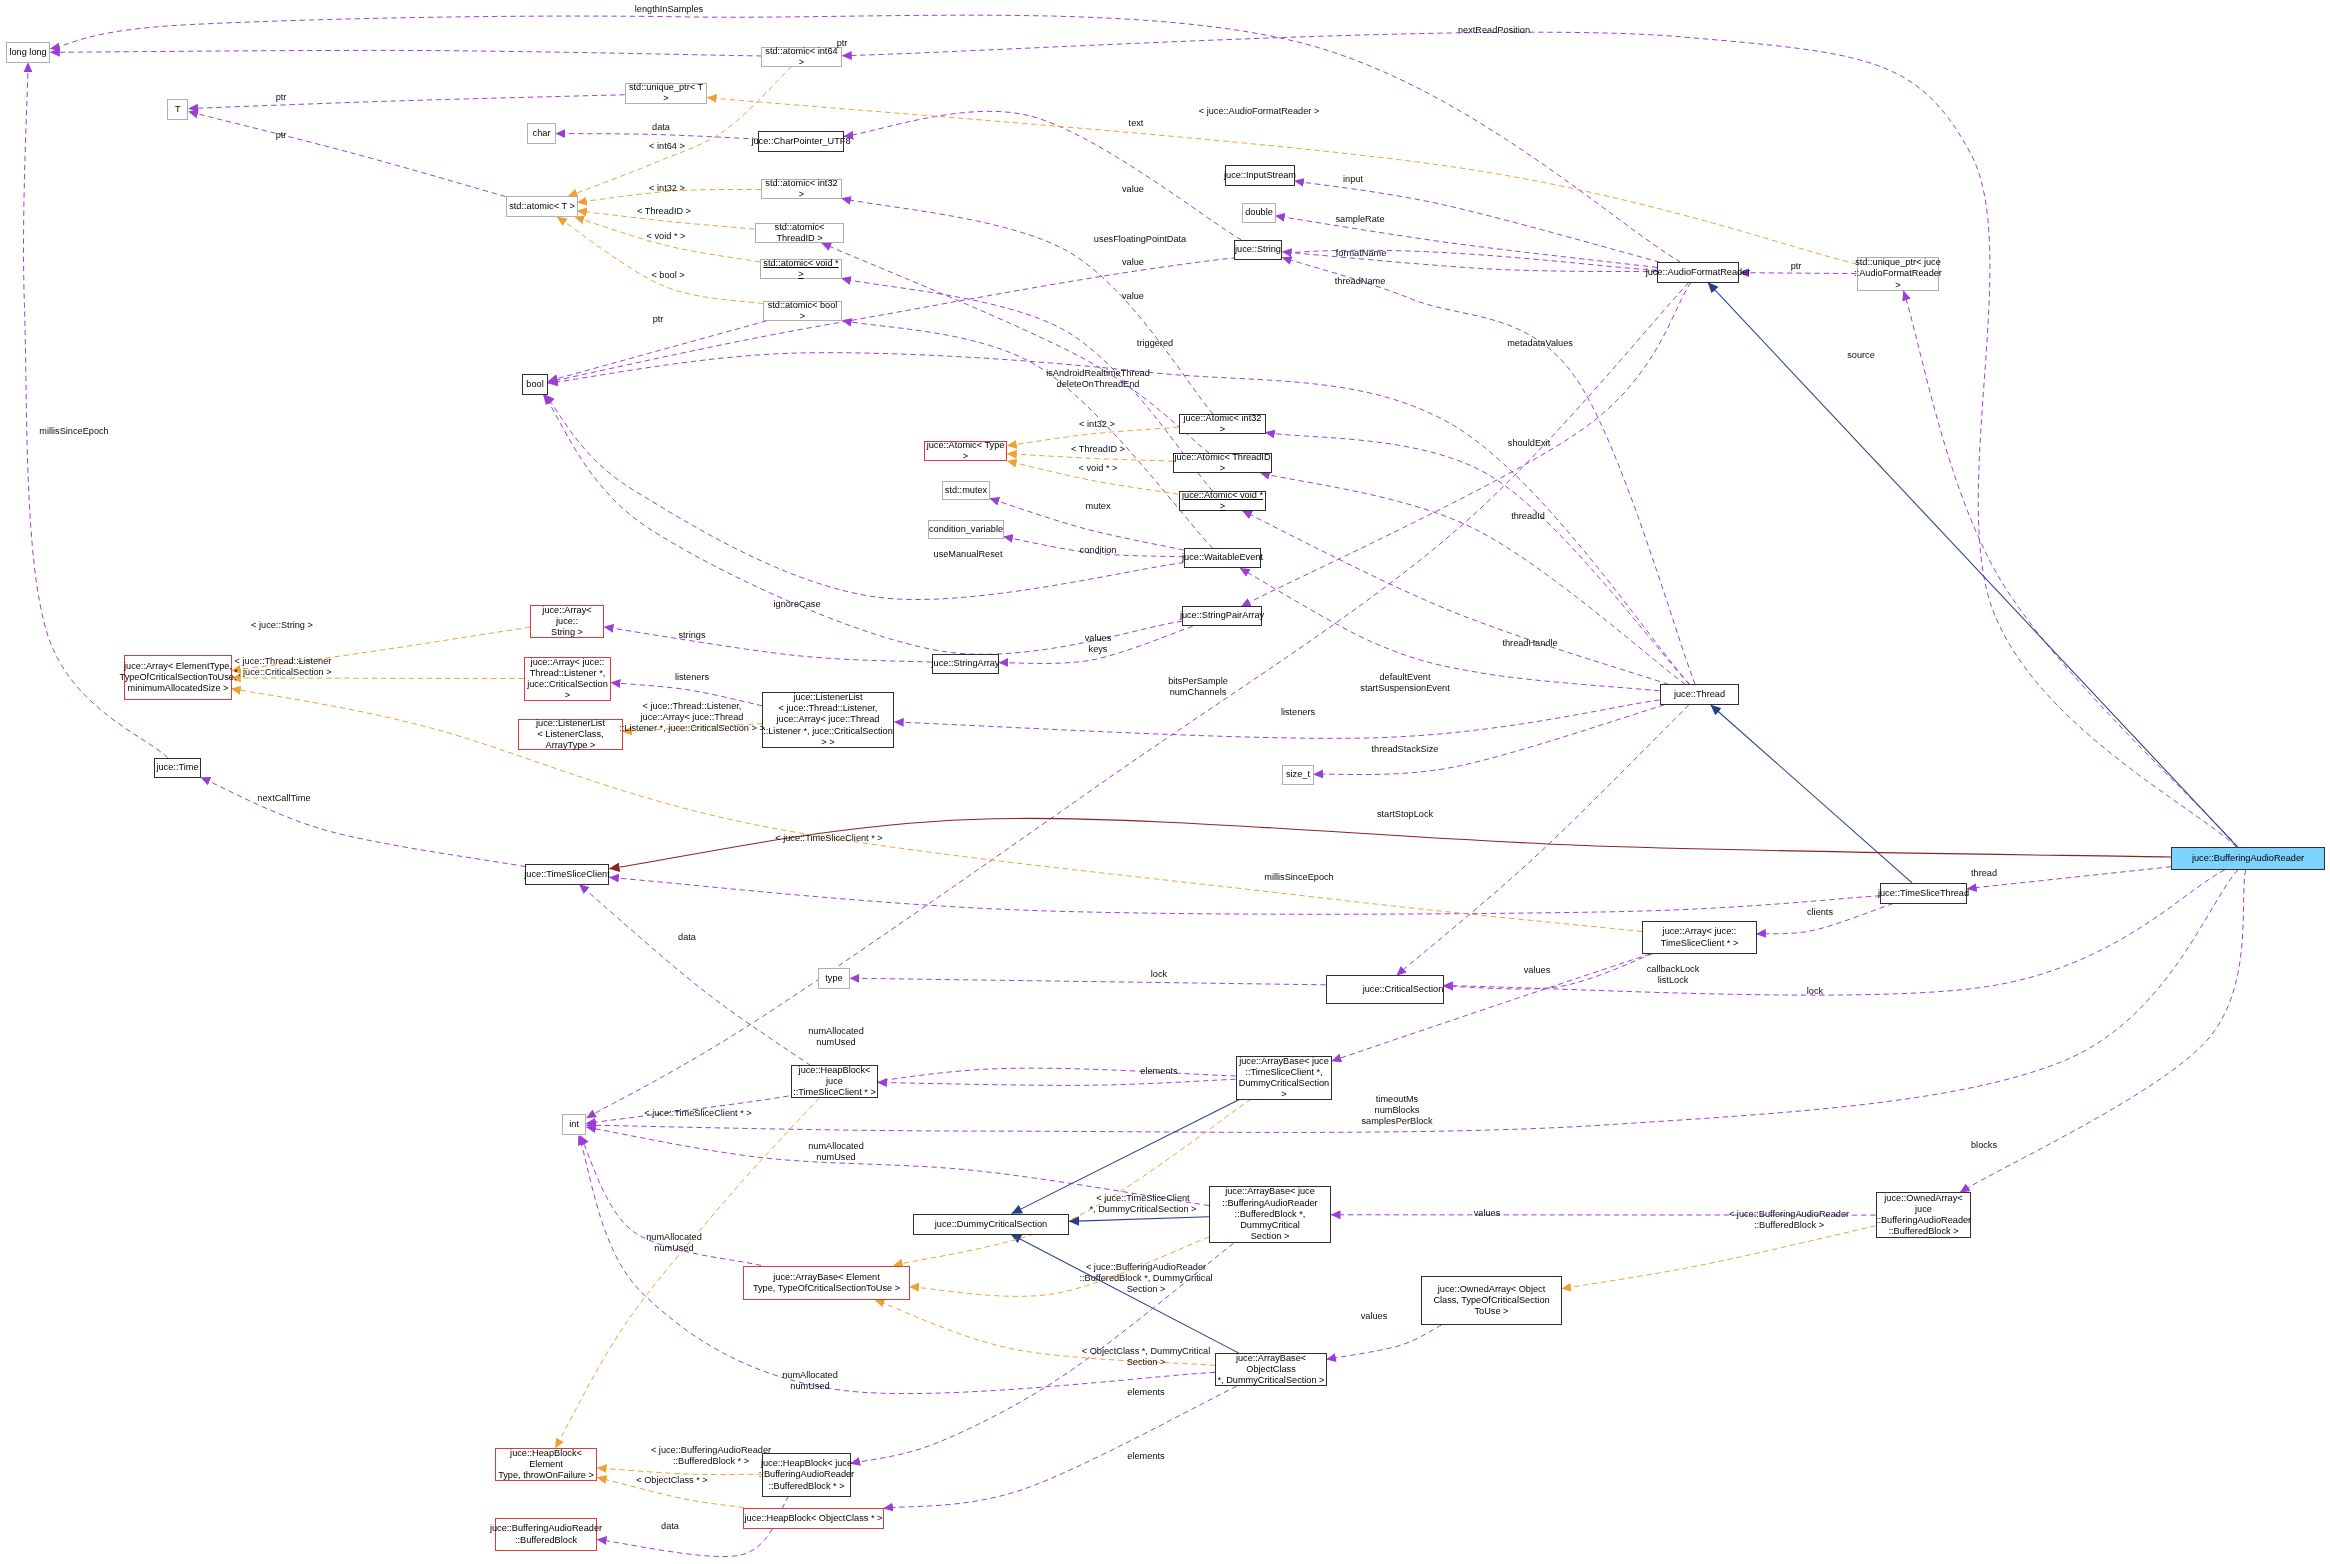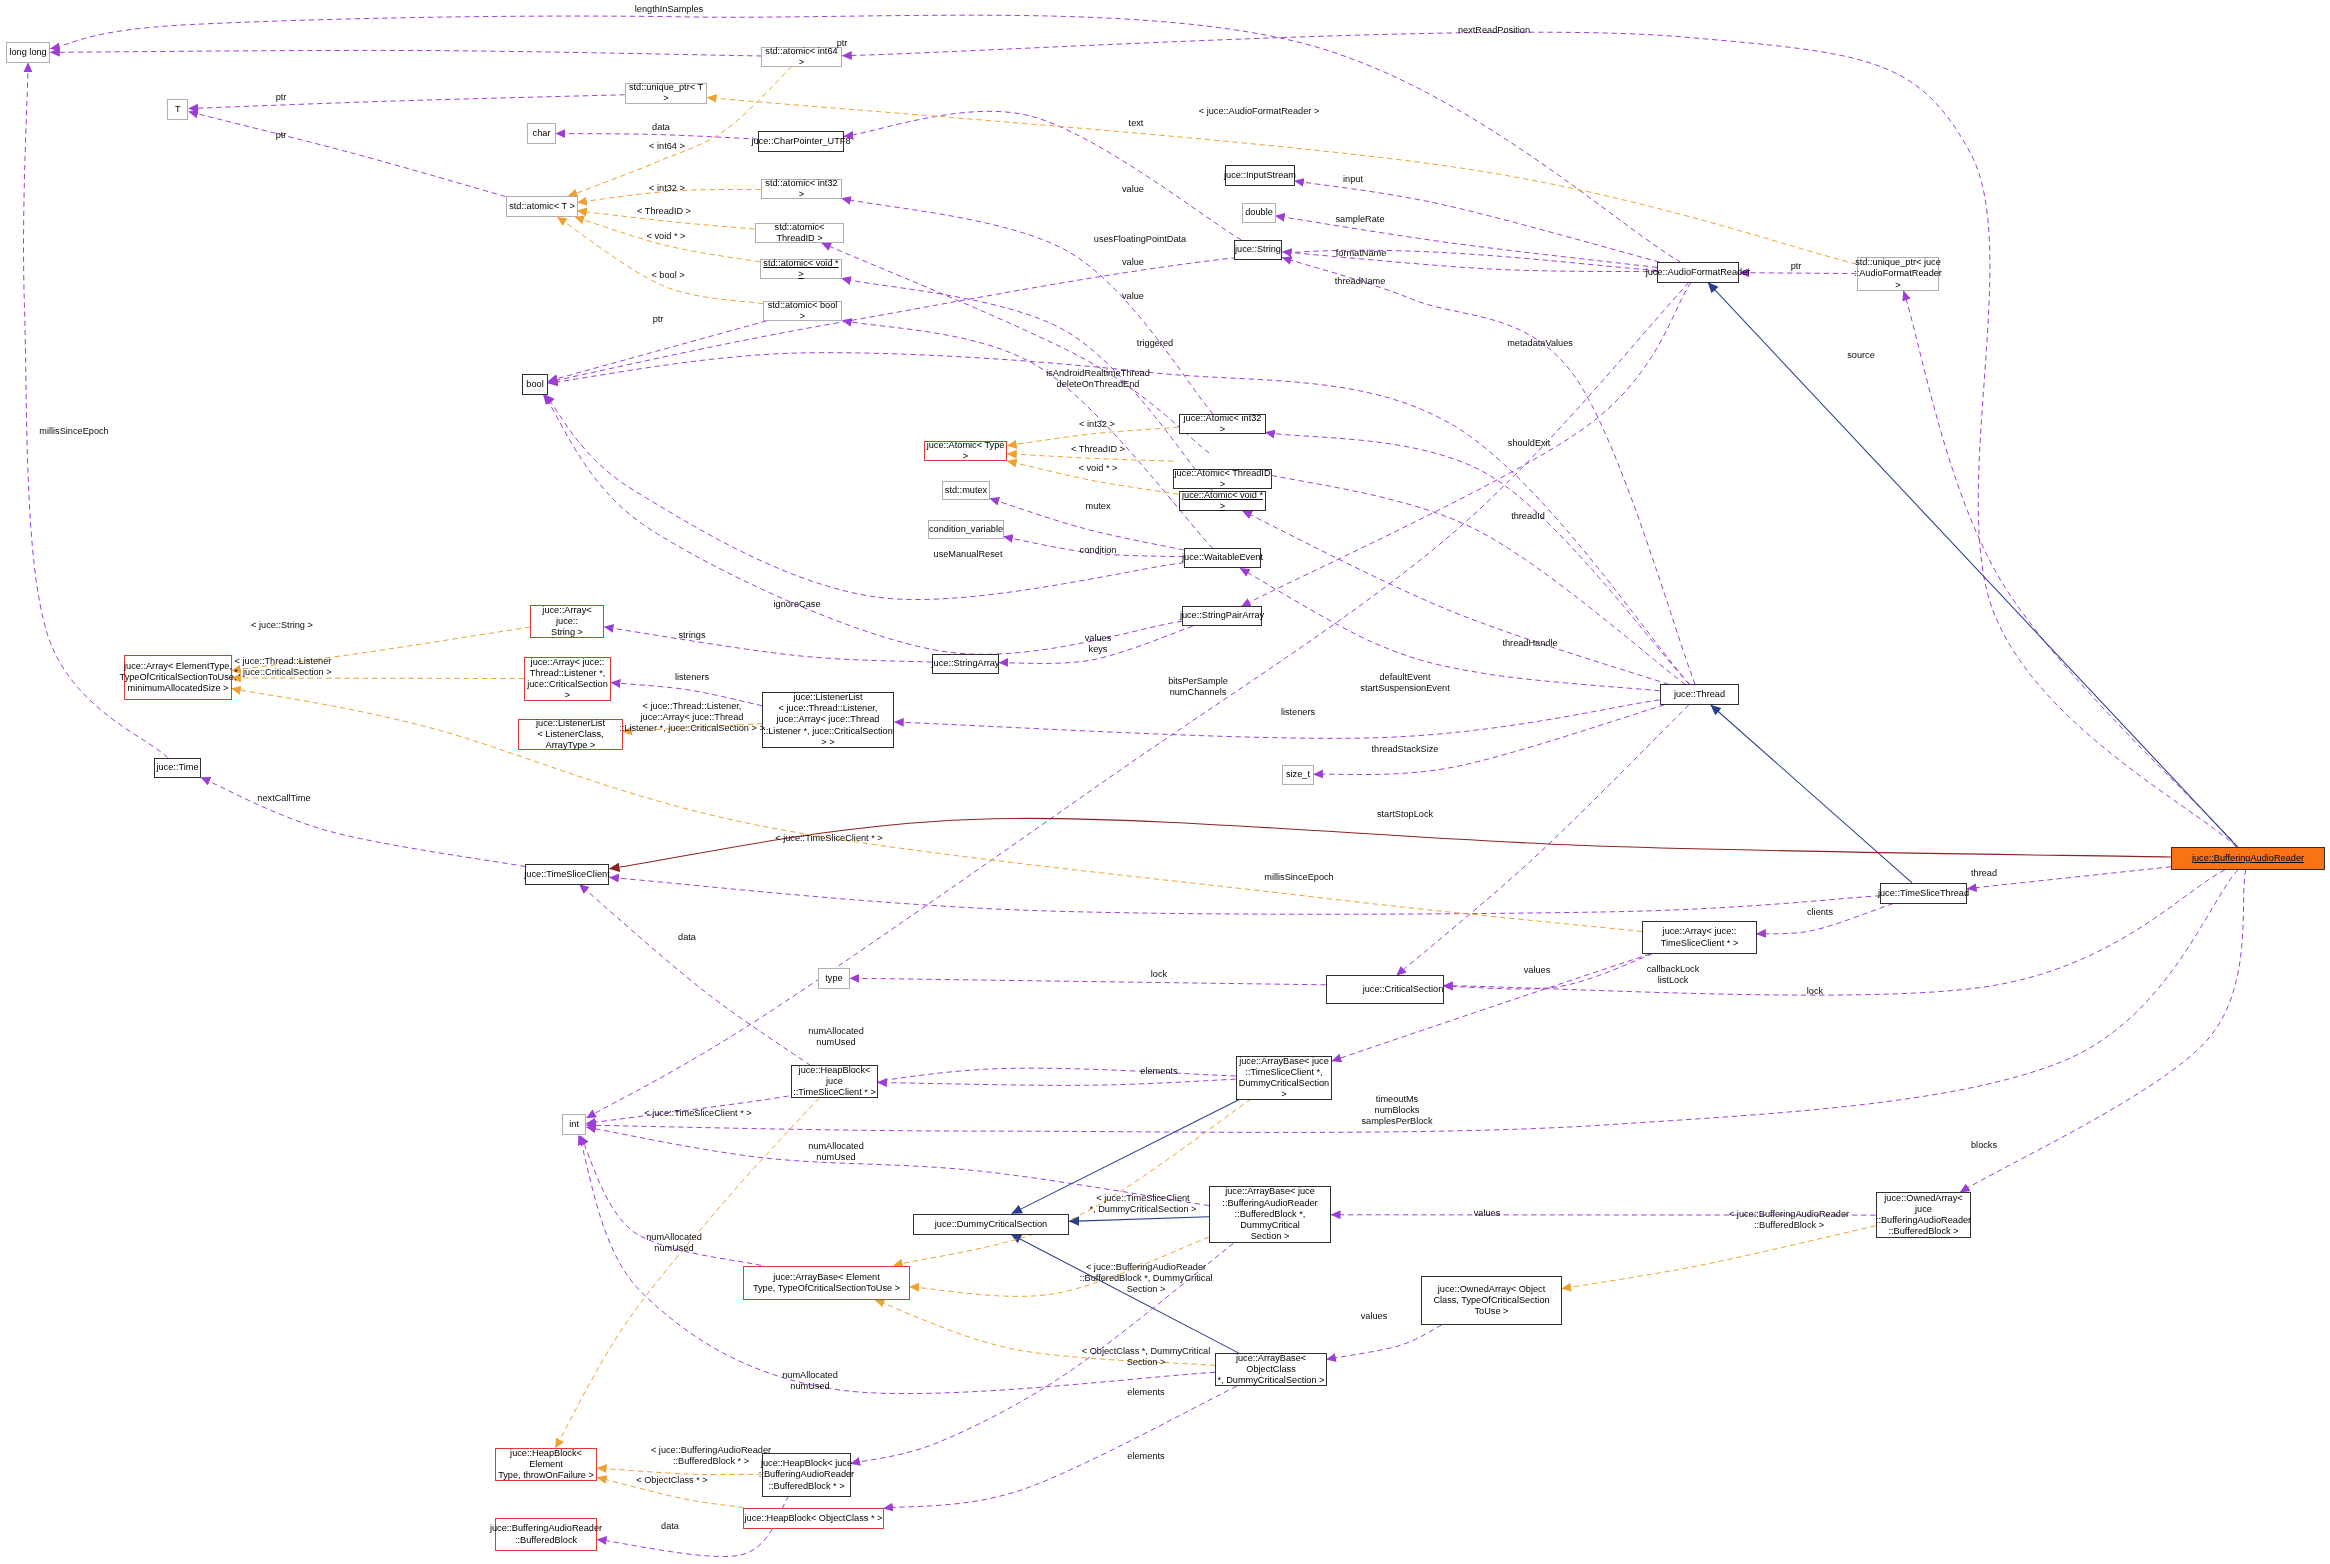--- a/index.html
+++ b/index.html
@@ -5,21 +5,21 @@
   html,body{margin:0;padding:0;background:#ffffff;}
   #canvas{position:relative;width:2330px;height:1565px;background:#ffffff;overflow:hidden;
           font-family:"Liberation Sans",sans-serif;}
   #wires{position:absolute;left:0;top:0;z-index:1;}
   #nodes,#elabels{position:absolute;left:0;top:0;width:100%;height:100%;z-index:2;pointer-events:none;}
   .node{position:absolute;display:flex;align-items:center;justify-content:center;text-align:center;
         font-size:9.2px;line-height:1.22;white-space:pre-line;background:#fff;color:#000;
         border:1.1px solid #2f2f2f;box-sizing:border-box;pointer-events:auto;}
   .node.b-grey{border:0.8px solid #b0b0b0;}
   .node.b-red{border:1.1px solid #e03a3a;}
-  .node.filled{background:#f97316;text-decoration:underline;}
+  .node.filled{background:#7dd3fc;}
   .elabel{position:absolute;transform:translate(-50%,-50%);font-size:9.2px;line-height:1.2;
           white-space:pre;text-align:center;color:#0b0b0b;}
   path.e-u{stroke:#9c3ed6;fill:none;stroke-width:1.3;stroke-dasharray:7,5;}
   path.e-o{stroke:#f0a030;fill:none;stroke-width:1.3;stroke-dasharray:7,5;}
   path.e-n{stroke:#27408b;fill:none;stroke-width:1.4;}
   path.e-m{stroke:#8b2323;fill:none;stroke-width:1.4;}
 </style>
 </head>
 <body>
 
@@ -142,21 +142,21 @@
       <div class="node b-grey" style="left: 1242px; top: 203px; width: 34px; height: 20px;">double</div>
       <div class="node b-black" style="left: 1234px; top: 240px; width: 48px; height: 20px;">juce::String</div>
       <div class="node b-black" style="left: 1657px; top: 262px; width: 82px; height: 20.6px;">juce::AudioFormatReader</div>
       <div class="node b-grey" style="left: 1857px; top: 257px; width: 82px; height: 34px;">std::unique_ptr&lt; juce
 ::AudioFormatReader &gt;</div>
       <div class="node b-black" style="left: 522px; top: 374px; width: 26px; height: 20.6px;">bool</div>
       <div class="node b-red" style="left: 924px; top: 441px; width: 83px; height: 20px;">juce::Atomic&lt; Type &gt;</div>
       <div class="node b-grey" style="left: 942px; top: 481px; width: 48px; height: 19px;">std::mutex</div>
       <div class="node b-grey" style="left: 928px; top: 520px; width: 76px; height: 19px;">condition_variable</div>
       <div class="node b-black" style="left: 1179px; top: 414px; width: 87px; height: 20px;">juce::Atomic&lt; int32 &gt;</div>
-      <div class="node b-black" style="left: 1173px; top: 469px; width: 99px; height: 20px;">juce::Atomic&lt; ThreadID &gt;</div>
+      <div class="node b-black" style="left: 1173px; top: 453px; width: 99px; height: 20px;">juce::Atomic&lt; ThreadID &gt;</div>
       <div class="node b-black" style="left: 1179px; top: 491px; width: 87px; height: 20px; text-decoration: underline;">juce::Atomic&lt; void * &gt;</div>
       <div class="node b-black" style="left: 1184px; top: 548px; width: 77px; height: 20px;">juce::WaitableEvent</div>
       <div class="node b-black" style="left: 1182px; top: 606px; width: 80px; height: 20px;">juce::StringPairArray</div>
       <div class="node b-black" style="left: 932px; top: 654px; width: 67px; height: 20px;">juce::StringArray</div>
       <div class="node b-red" style="left: 530px; top: 605px; width: 74px; height: 33px;">juce::Array&lt; juce::
 String &gt;</div>
       <div class="node b-red" style="left: 124px; top: 655px; width: 108px; height: 45px;">juce::Array&lt; ElementType,
 TypeOfCriticalSectionToUse,
 minimumAllocatedSize &gt;</div>
       <div class="node b-red" style="left: 524px; top: 657px; width: 87px; height: 44px;">juce::Array&lt; juce::

